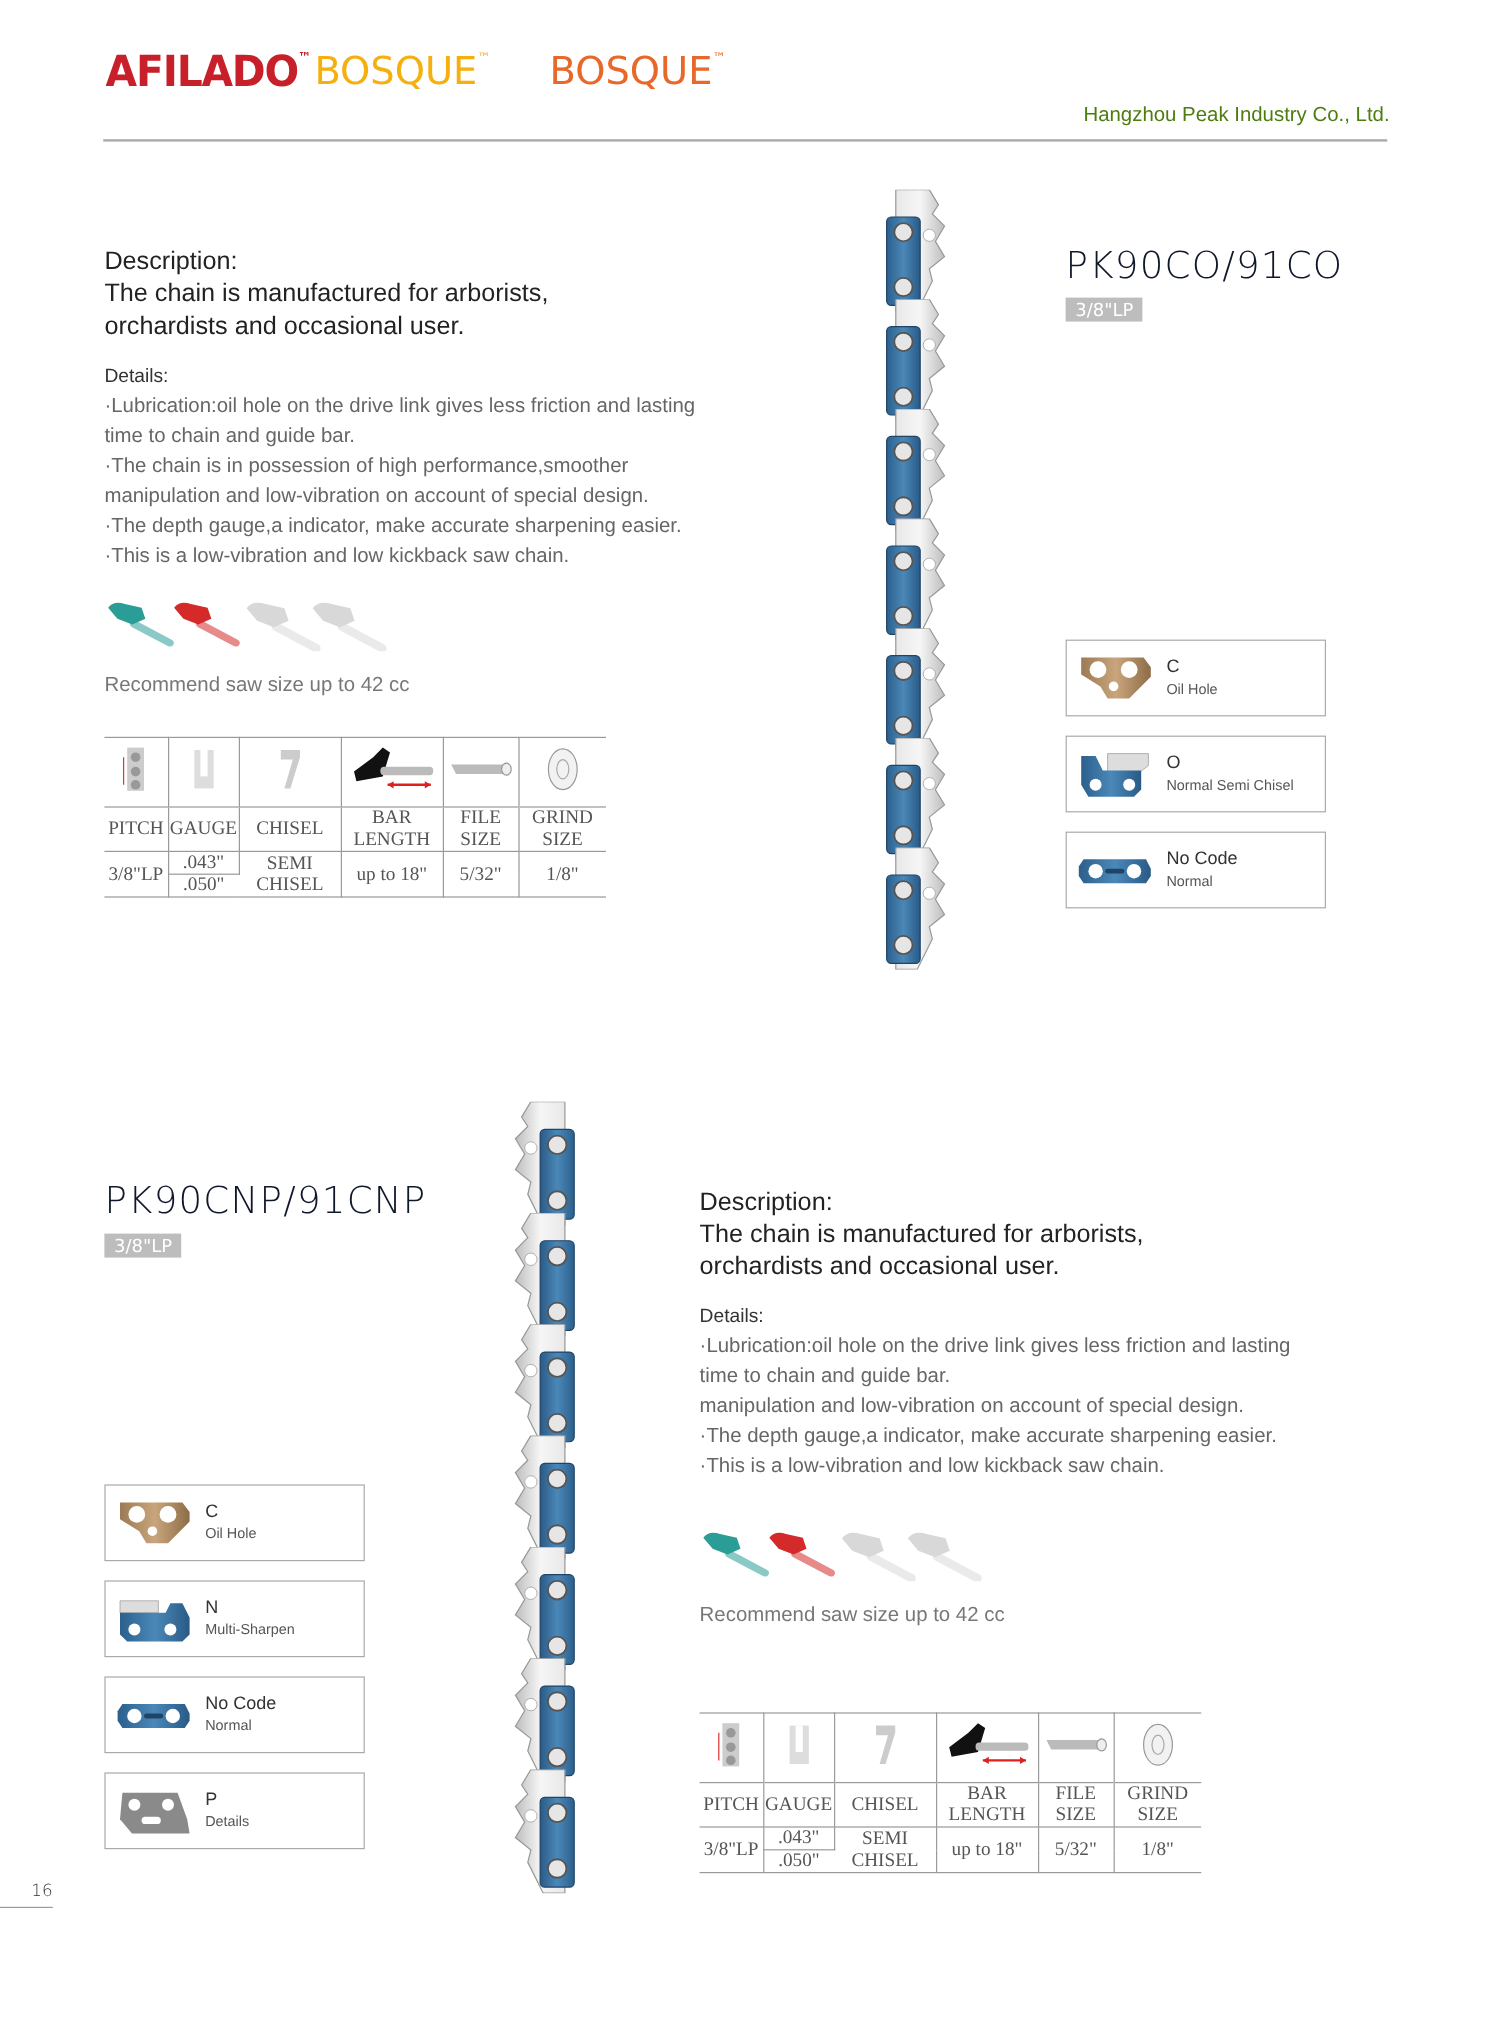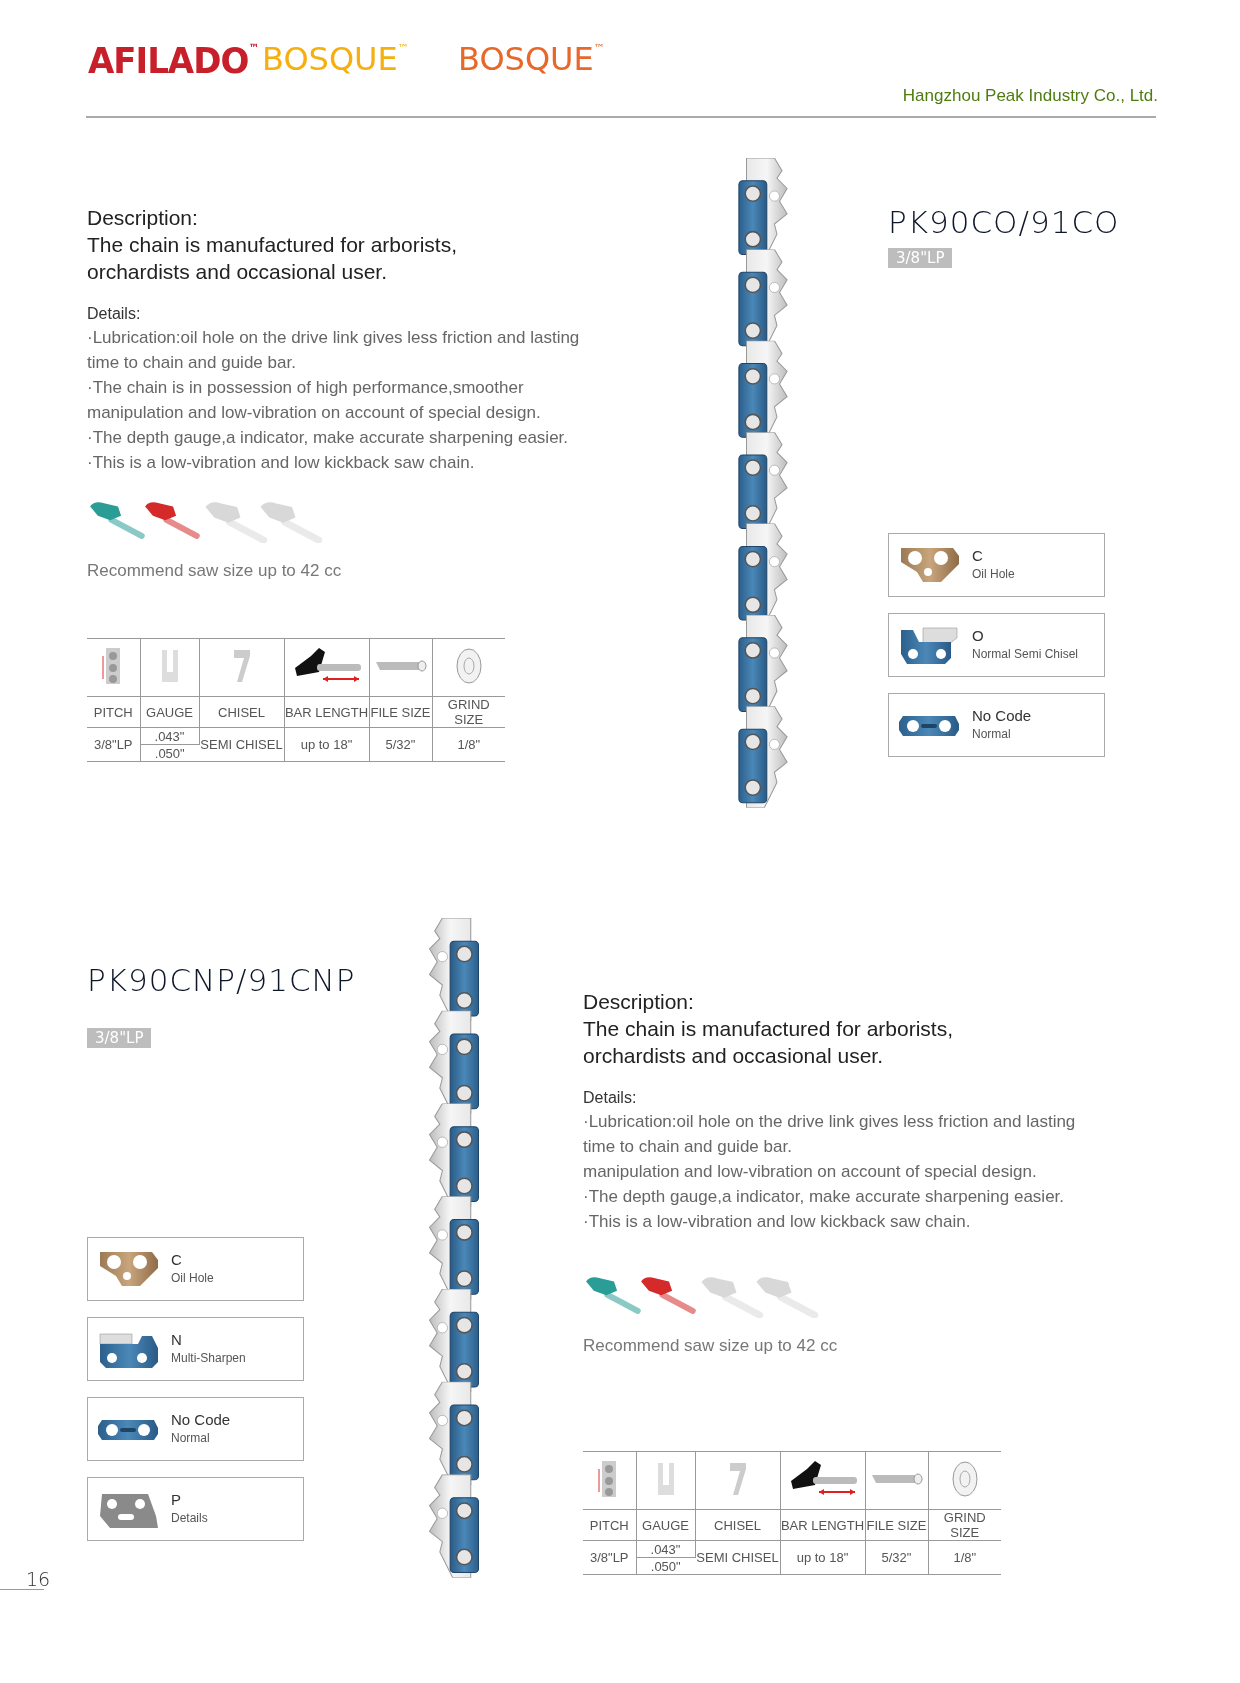--- a/index.html
+++ b/index.html
@@ -16,38 +16,38 @@
 
   .desc-title { font-size: 21px; color: #222; line-height: 27px; }
   .details-head { font-size: 16px; color: #333; margin-top: 18px; line-height: 22px; }
   .details-line { font-size: 17px; color: #666; line-height: 25px; }
   .recommend { font-size: 17px; color: #777; margin-top: 6px; }
 
   .block { position: absolute; }
   .saws { position: relative; width: 240px; height: 62px; margin-top: 18px; }
   .saw { position: absolute; top: 4px; }
 
-  .spec-table { position: absolute; border-collapse: collapse; font-family: Liberation Sans, sans-serif; font-size: 13px; color: #555; margin-top: 24px; }
+  .spec-table { position: absolute; border-collapse: collapse; font-family: Liberation Serif, serif; font-size: 16px; color: #555; }
   .spec-table td { border-right: 1px solid #999; text-align: center; padding: 0; }
   .spec-table td:last-child { border-right: none; }
   .spec-table tr.icon-row td { height: 58px; border-top: 1px solid #999; }
   .spec-table tr.head-row td { height: 22px; border-top: 1px solid #999; border-bottom: 1px solid #999; }
   .spec-table tr.val-row td { height: 17px; }
   .spec-table tr.val-row2 td { height: 17px; border-bottom: 1px solid #999; }
   .spec-table td.gauge-top { border-bottom: 1px solid #999; }
 
   .model-title { position: absolute; font-family: "DejaVu Sans", sans-serif; font-weight: 200; font-size: 31px; color: #0f172a; letter-spacing: 1px; }
   .pitch-badge { position: absolute; background: #bdbdbd; color: #fff; font-family: "DejaVu Sans", sans-serif; font-size: 15px; padding: 1px 8px; }
 
   .code-box { position: absolute; width: 217px; height: 64px; border: 1px solid #aaa; background: #fff; }
   .code-box .thumb { position: absolute; left: 8px; top: 10px; width: 64px; height: 42px; }
   .code-box .code { position: absolute; left: 83px; top: 13px; font-size: 15px; color: #333; }
   .code-box .code-desc { position: absolute; left: 83px; top: 33px; font-size: 12px; color: #555; }
 
-  .page-num { position: absolute; left: 26px; top: 1568px; font-family: "DejaVu Sans", sans-serif; font-weight: 200; font-size: 19px; color: #333; }
+  .page-num { position: absolute; left: 26px; top: 1568px; font-family: "DejaVu Sans", sans-serif; font-weight: 200; font-size: 14px; color: #333; }
   .page-rule { position: absolute; left: 0; top: 1589px; width: 44px; height: 1px; background: #999; }
 
   .chain { position: absolute; }
 </style>
 </head>
 <body>
 
 <svg width="0" height="0" style="position:absolute">
   <defs>
     <linearGradient id="steel" x1="0" x2="1">
@@ -222,21 +222,21 @@
   <svg class="thumb" viewBox="0 0 64 42">
       <path d="M6 12 H58 L62 20 V26 L58 32 H6 L2 26 V18 Z" fill="url(#blue)"></path>
       <circle cx="16" cy="22" r="6" fill="#fff"></circle>
       <circle cx="48" cy="22" r="6" fill="#fff"></circle>
       <rect x="24" y="20" width="16" height="4" rx="2" fill="#1f4466"></rect>
     </svg>
   <div class="code">No Code</div>
   <div class="code-desc">Normal</div>
 </div>
 
-<div class="model-title" style="left:87px; top:962px;text-align:right;">PK90CNP/91CNP</div>
+<div class="model-title" style="left:87px; top:983px;text-align:right;">PK90CNP/91CNP</div>
 <div class="pitch-badge" style="left:87px; top:1028px;">3/8"LP</div>
 
 <div class="code-box" style="left:87px; top:1237px;">
   <svg class="thumb" viewBox="0 0 64 42">
       <path d="M4 4 H56 L62 12 V20 L44 38 H26 L20 28 L4 18 Z" fill="url(#bronze)"></path>
       <circle cx="18" cy="14" r="7" fill="#fff"></circle>
       <circle cx="44" cy="14" r="7" fill="#fff"></circle>
       <circle cx="31" cy="28" r="4" fill="#fff"></circle>
     </svg>
   <div class="code">C</div>

